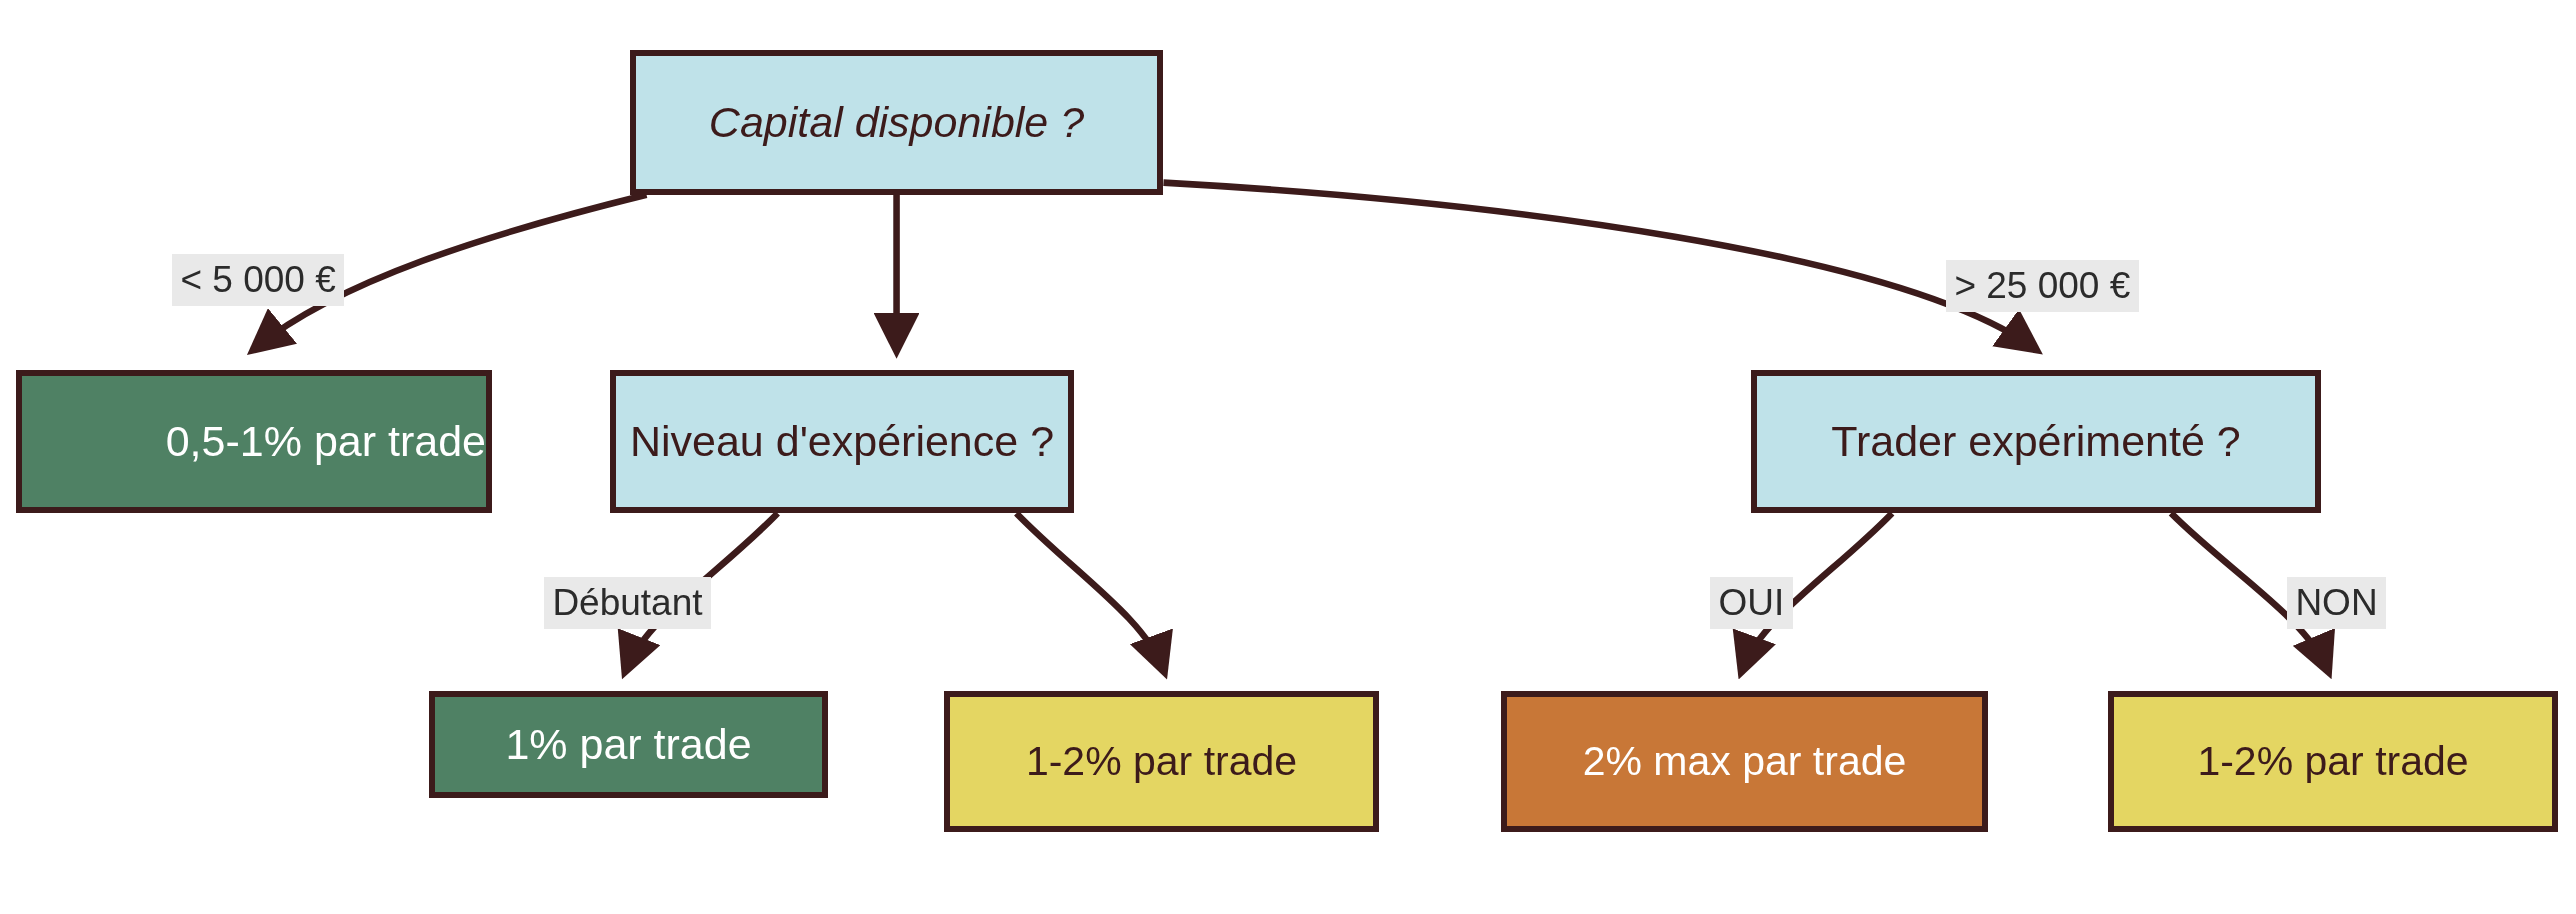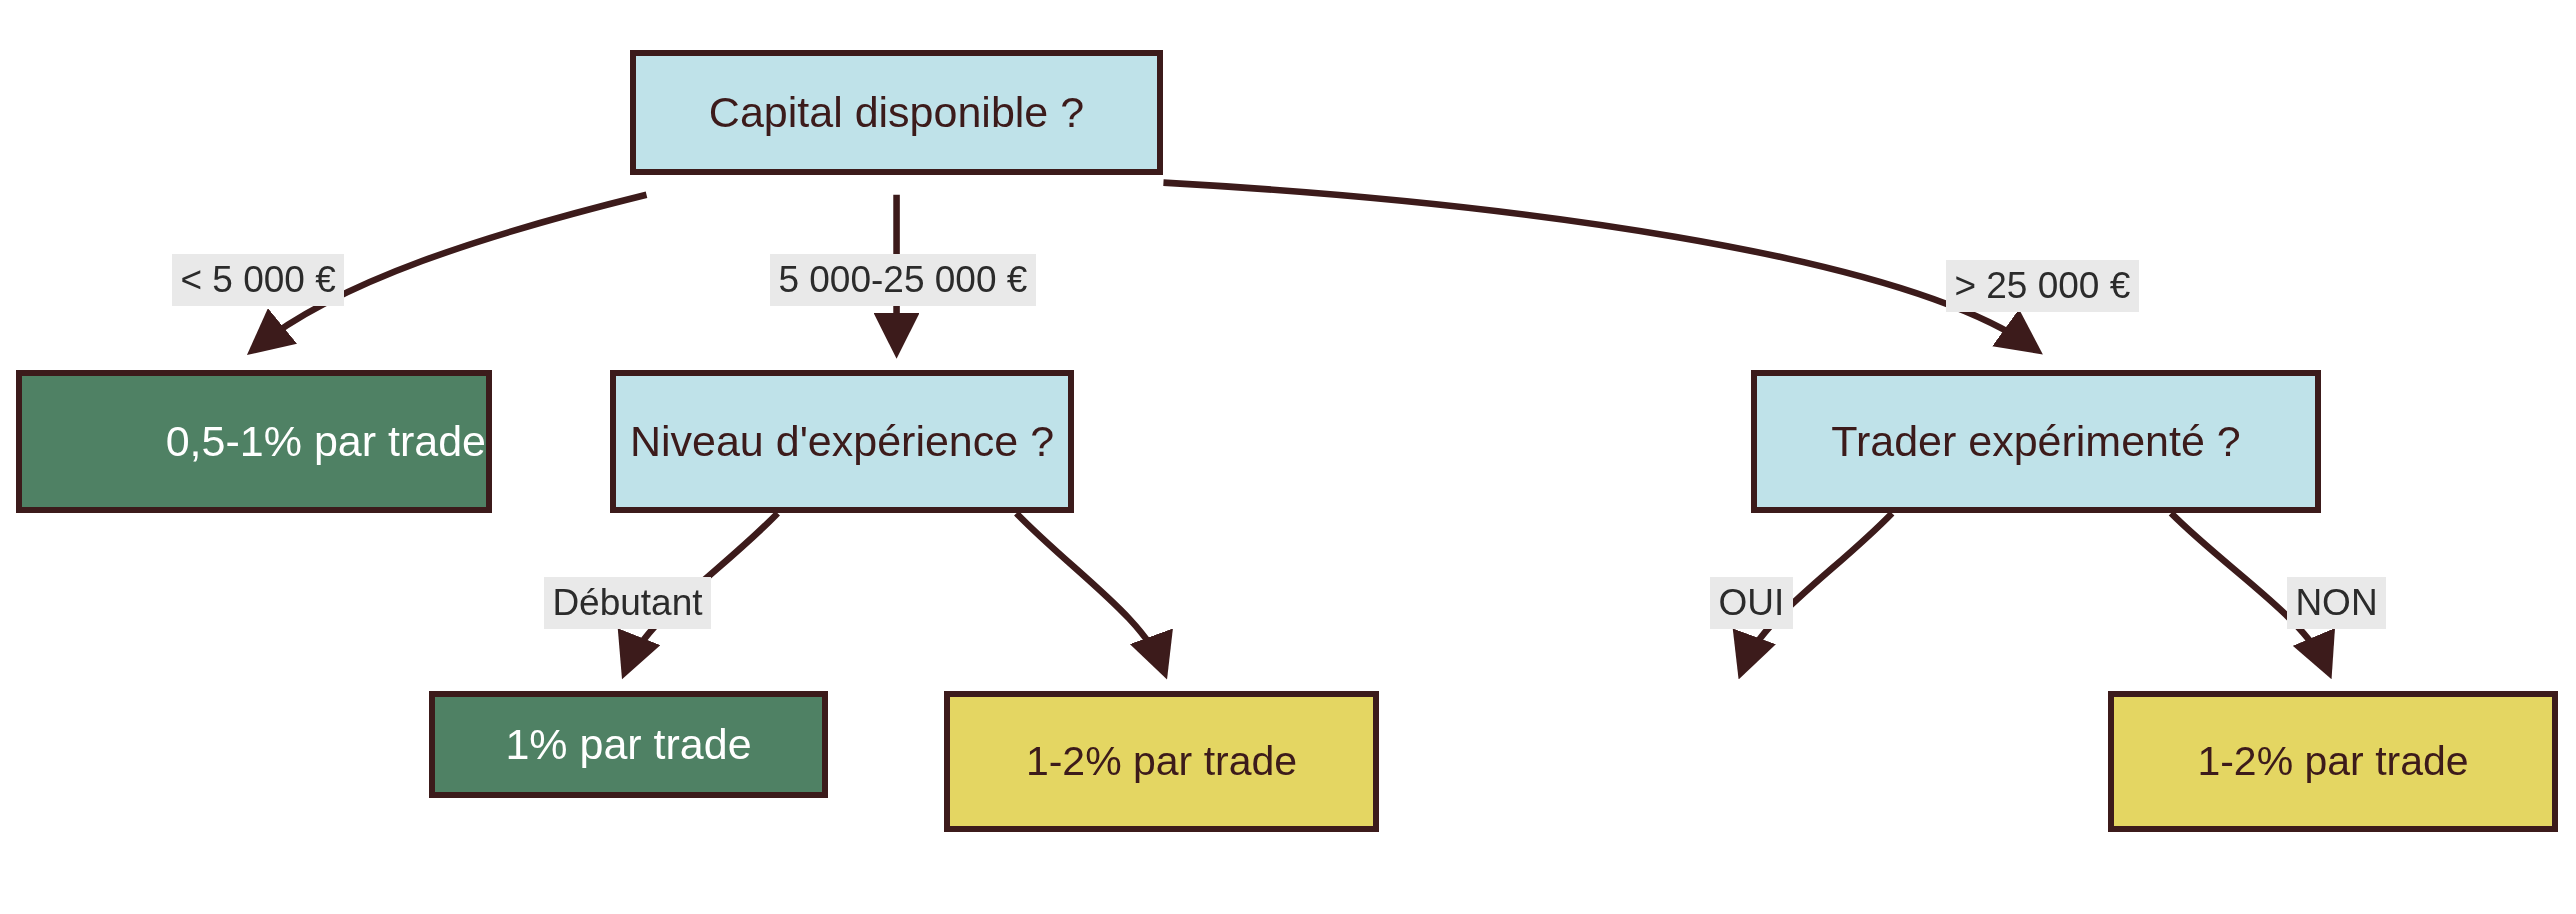--- a/index.html
+++ b/index.html
@@ -86,21 +86,21 @@
 
     <path d="M 830 548 C 770 610, 690 660, 668 715" fill="none" stroke="#3C1B1B" stroke-width="7" marker-end="url(#arrowhead)"></path>
 
     <path d="M 1085 548 C 1145 610, 1222 660, 1242 715" fill="none" stroke="#3C1B1B" stroke-width="7" marker-end="url(#arrowhead)"></path>
 
     <path d="M 2020 548 C 1960 610, 1880 660, 1860 715" fill="none" stroke="#3C1B1B" stroke-width="7" marker-end="url(#arrowhead)"></path>
 
     <path d="M 2318 548 C 2380 610, 2462 660, 2485 715" fill="none" stroke="#3C1B1B" stroke-width="7" marker-end="url(#arrowhead)"></path>
   </svg>
 
-  <div class="node node-decision" style="left:630px; top:50px; width:533px; height:125px;">
+  <div class="node node-decision" style="left:630px; top:50px; width:533px; height:145px;font-style:italic;">
     <span>Capital disponible ?</span>
   </div>
 
   <div class="node node-green" style="left:16px; top:370px; width:476px; height:143px;justify-content:flex-end;">
     <span>0,5-1% par trade</span>
   </div>
 
   <div class="node node-decision" style="left:610px; top:370px; width:464px; height:143px;">
     <span>Niveau d'expérience ?</span>
   </div>
@@ -110,28 +110,30 @@
   </div>
 
   <div class="node node-green" style="left:429px; top:691px; width:399px; height:107px;">
     <span>1% par trade</span>
   </div>
 
   <div class="node node-yellow" style="left:944px; top:691px; width:435px; height:141px;">
     <span>1-2% par trade</span>
   </div>
 
+  <div class="node node-orange" style="left:1501px; top:691px; width:487px; height:141px;">
+    <span>2% max par trade</span>
+  </div>
 
   <div class="node node-yellow" style="left:2108px; top:691px; width:450px; height:141px;">
     <span>1-2% par trade</span>
   </div>
 
   <div class="edge-label" style="left:172px; top:254px;">&lt; 5 000 €</div>
 
-  <div class="edge-label" style="left:770px; top:254px;">5 000-25 000 €</div>
 
   <div class="edge-label" style="left:1946px; top:260px;">&gt; 25 000 €</div>
 
   <div class="edge-label" style="left:544px; top:577px;">Débutant</div>
 
 
   <div class="edge-label" style="left:1710px; top:577px;">OUI</div>
 
   <div class="edge-label" style="left:2287px; top:577px;">NON</div>
 

